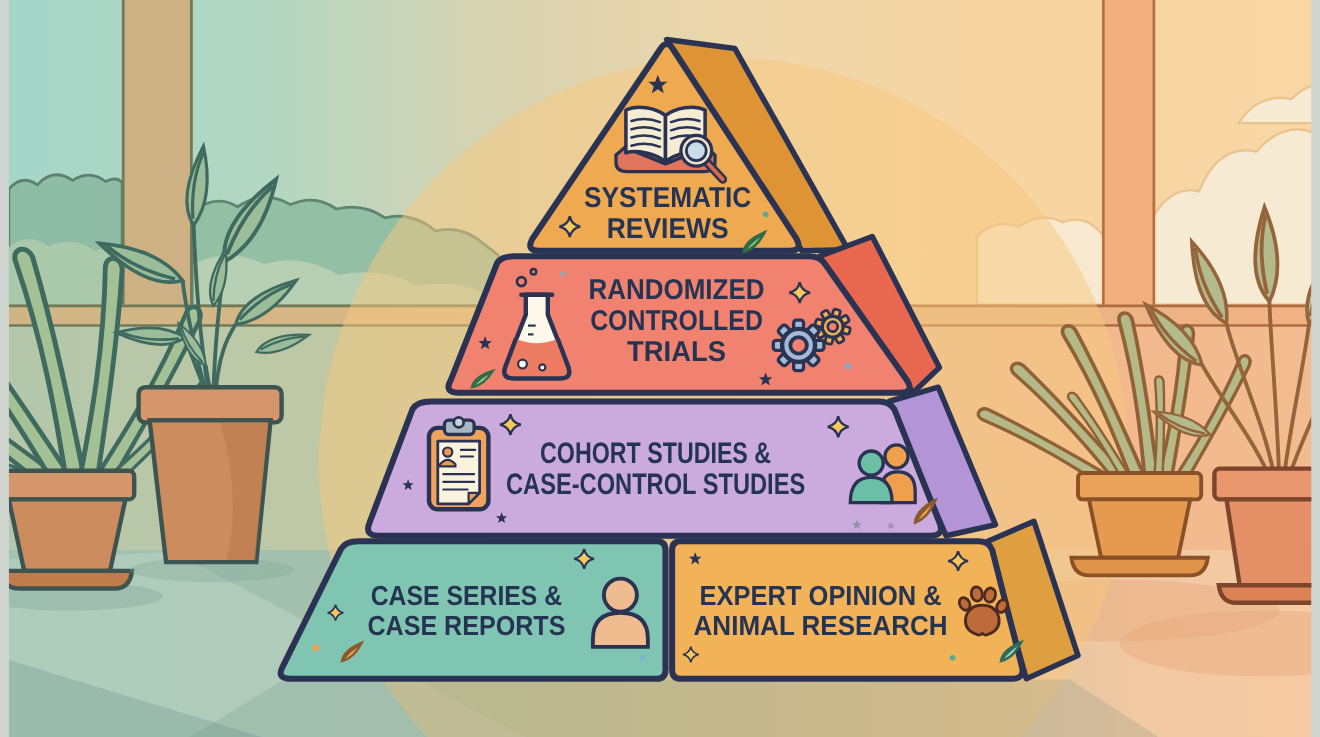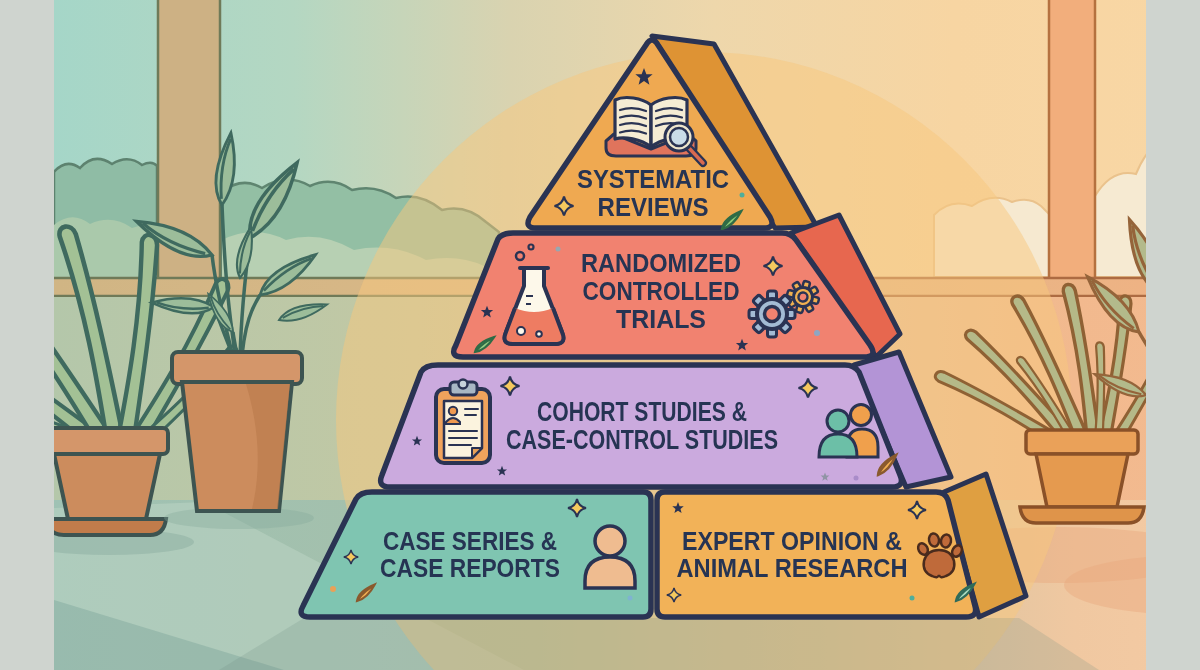--- a/index.html
+++ b/index.html
@@ -1,16 +1,16 @@
 <!DOCTYPE html>
 <html><head>
 <meta charset="utf-8">
 <style>
   html,body{margin:0;padding:0;background:#cfd4cf;}
-  .stage{width:1092px;height:670px;position:relative;overflow:hidden;margin:0 auto;}
+  .stage{width:1184px;height:670px;position:relative;overflow:hidden;margin:0 auto;}
   svg{display:block;}
   .lbl{font-family:"Liberation Sans","DejaVu Sans",sans-serif;font-weight:700;fill:#263453;}
   .outline{stroke:#2a3353;stroke-linejoin:round;stroke-linecap:round;}
 </style>
 </head>
 <body>
 
 <div class="stage">
 <svg width="1200" height="670" viewBox="0 0 1200 670" xmlns="http://www.w3.org/2000/svg">
   <defs>

